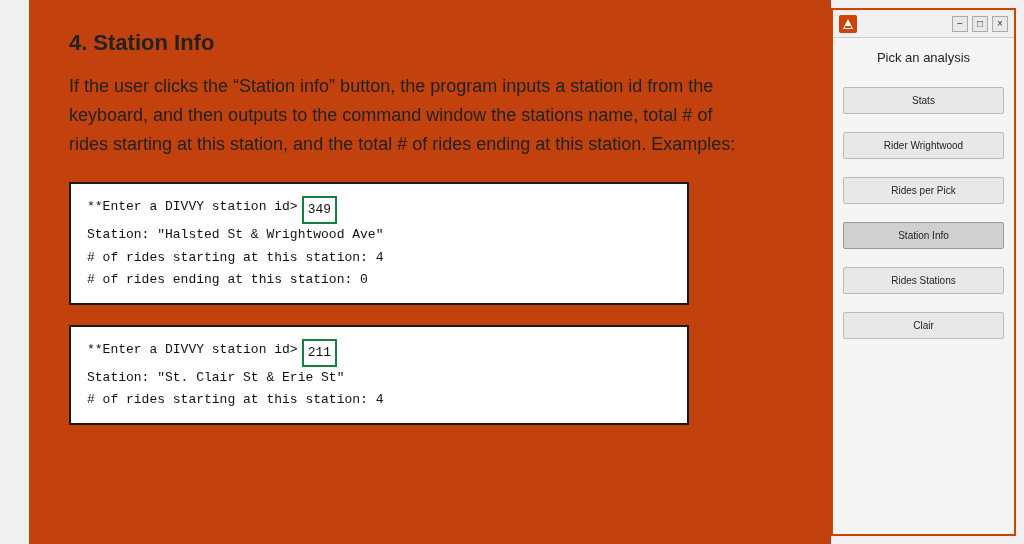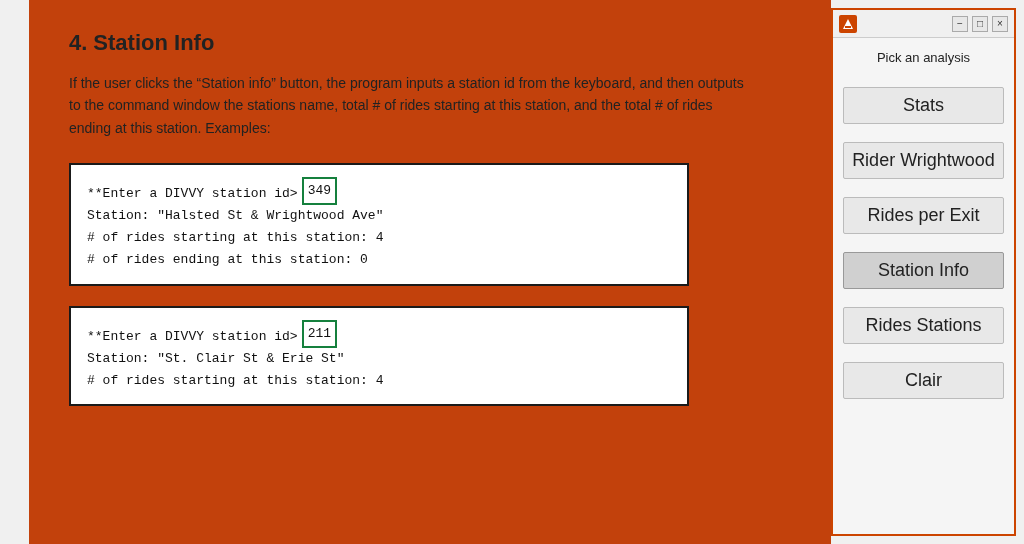--- a/index.html
+++ b/index.html
@@ -25,42 +25,42 @@
       font-weight: bold;
       margin-bottom: 16px;
       color: #222;
     }
 
     .section-number {
       margin-right: 6px;
     }
 
     .description {
-      font-size: 14px;
+      font-size: 18px;
       color: #222;
       line-height: 1.6;
       margin-bottom: 24px;
       max-width: 680px;
     }
 
     .code-block {
       border: 2px solid #1a1a1a;
       padding: 12px 16px;
       background: white;
       font-family: 'Courier New', Courier, monospace;
       font-size: 13px;
       color: #111;
       margin-bottom: 20px;
       max-width: 620px;
       line-height: 1.7;
     }
 
     .code-block .input-line {
       display: flex;
-      align-items: flex-end;
+      align-items: flex-start;
     }
 
     .code-block .input-number {
       border: 2px solid #15803d;
       padding: 1px 4px;
       margin-left: 4px;
       color: #111;
       font-family: 'Courier New', Courier, monospace;
       font-size: 13px;
       background: white;
@@ -141,21 +141,21 @@
     }
 
     .dialog-btn {
       display: block;
       width: 100%;
       padding: 7px 4px;
       margin-bottom: 6px;
       background: #e8e8e8;
       border: 1px solid #bbb;
       border-radius: 2px;
-      font-size: 18px;
+      font-size: 10px;
       color: #222;
       text-align: center;
       cursor: pointer;
       font-family: Arial, sans-serif;
     }
 
     .dialog-btn.active {
       background: #d0d0d0;
       border-color: #999;
     }
@@ -205,18 +205,18 @@
       <div class="title-btn">□</div>
       <div class="title-btn close">×</div>
     </div>
   </div>
 
   <div class="dialog-body">
     <div class="dialog-header-label">Pick an analysis</div>
 
     <button class="dialog-btn">Stats</button>
     <button class="dialog-btn">Rider Wrightwood</button>
-    <button class="dialog-btn">Rides per Exit</button>
+    <button class="dialog-btn">Rides per Pick</button>
     <button class="dialog-btn active">Station Info</button>
     <button class="dialog-btn">Rides Stations</button>
     <button class="dialog-btn">Clair</button>
   </div>
 </div>
 
 </body></html>

